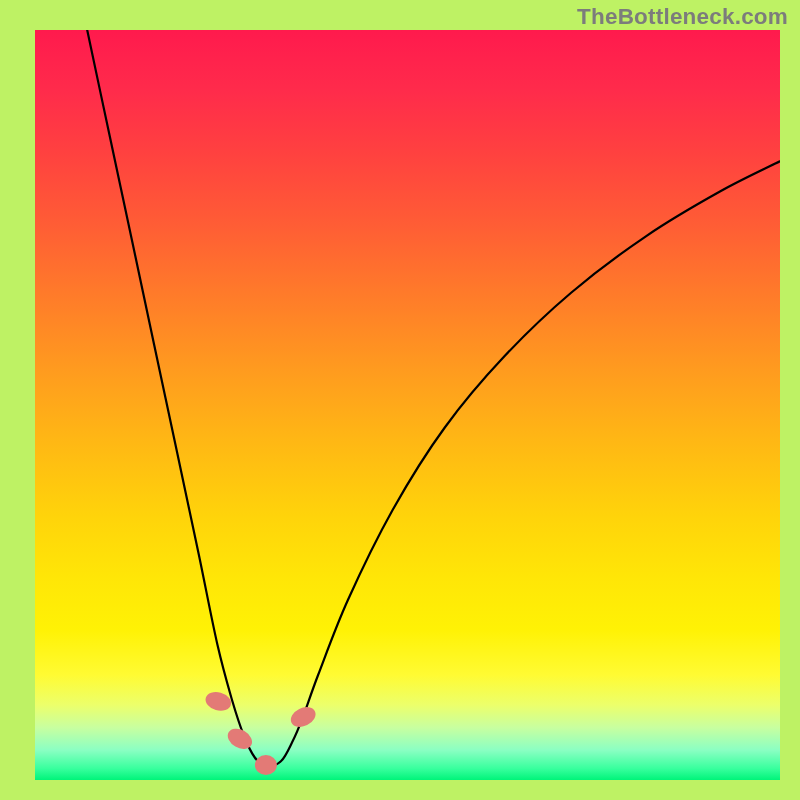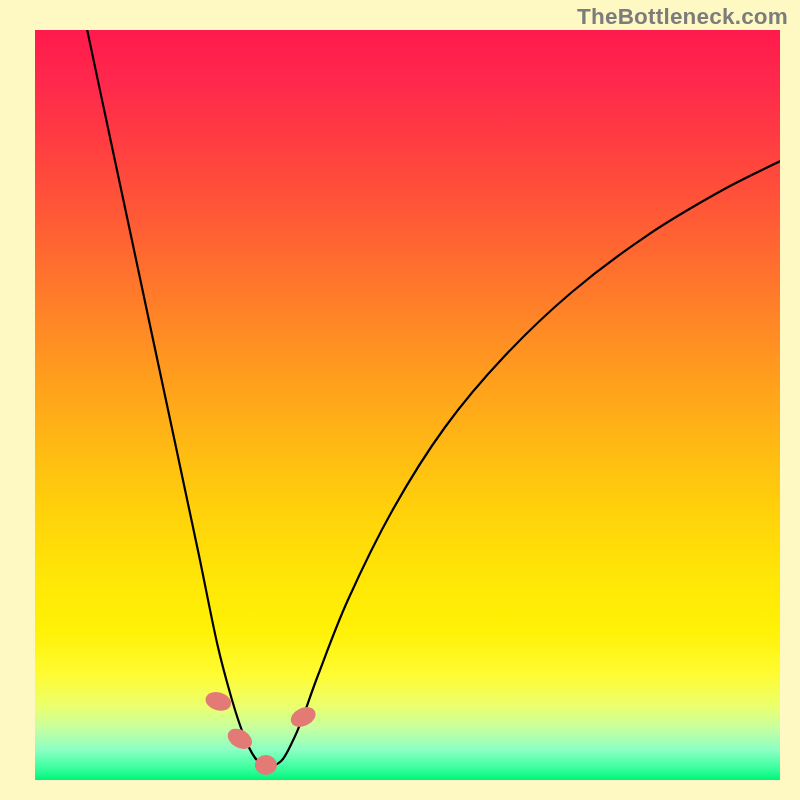--- a/index.html
+++ b/index.html
@@ -10,21 +10,21 @@
     background: #000;
     overflow: hidden;
     font-family: Arial, Helvetica, sans-serif;
   }
   .frame {
     position: absolute;
     left: 0;
     top: 0;
     width: 800px;
     height: 800px;
-    background: #fef9c3;
+    background: #bef264;
   }
   .plot {
     position: absolute;
     left: 35px;
     top: 30px;
     width: 745px;
     height: 750px;
     overflow: hidden;
   }
   .gradient {

